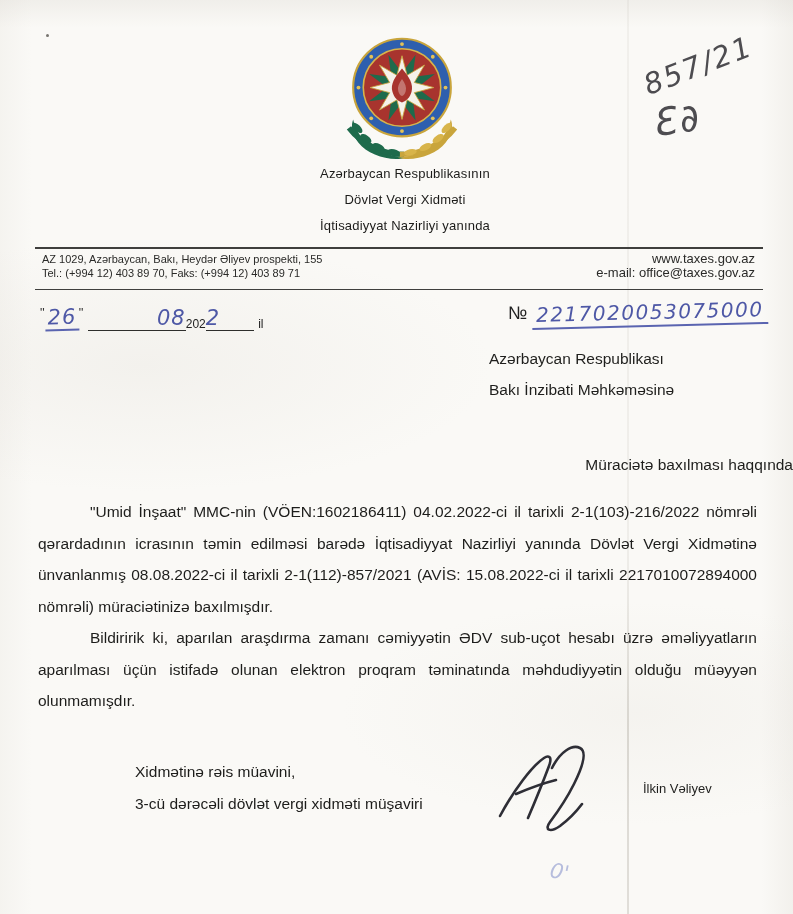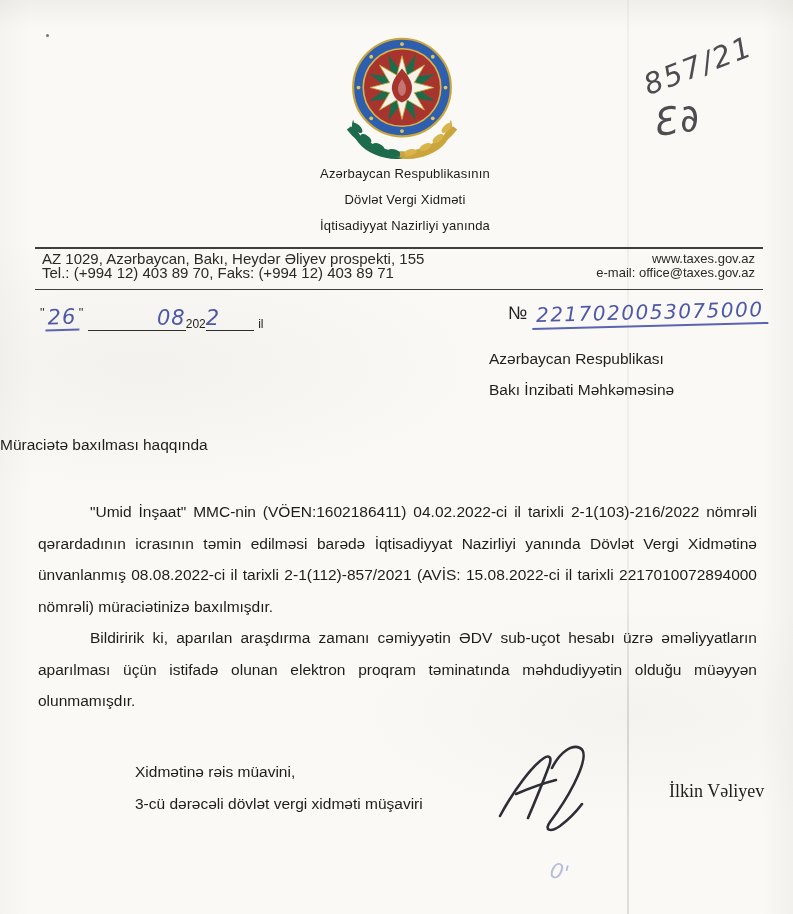--- a/index.html
+++ b/index.html
@@ -39,21 +39,21 @@
   .org{
     position:absolute;left:170px;top:161px;width:470px;text-align:center;
     font-weight:normal;font-size:13px;line-height:26px;color:#1c1c1a;
     letter-spacing:.2px;
   }
   
   .rule{position:absolute;left:35px;right:30px;height:0;border-top:2px solid #3f3f3d;}
   .rule.top{top:247px;}
   .rule.bottom{top:289px;border-top-width:1.5px;}
   .contact-left{
-    position:absolute;left:42px;top:252px;font-size:15px;line-height:14px;color:#2a2a28;
+    position:absolute;left:42px;top:252px;font-size:11px;line-height:14px;color:#2a2a28;
   }
   .contact-right{
     position:absolute;right:38px;top:252px;font-size:13px;line-height:14px;color:#2a2a28;text-align:right;
   }
   
   .ref-date{position:absolute;left:40px;top:305px;height:30px;font-size:16px;color:#222;}
   .ref-date .seg{display:inline-block;vertical-align:bottom;}
   .q{font-size:13px;vertical-align:top;color:#333;}
   .hand{
     font-family:"DejaVu Sans",sans-serif;font-style:italic;color:#4e58a6;
@@ -66,31 +66,31 @@
   .ref-no{position:absolute;left:508px;top:300px;font-size:18px;color:#222;}
   .no-value{
     display:inline-block;border-bottom:2px solid #5a64b0;min-width:222px;
     transform:rotate(-1.5deg);padding:0 4px 1px 4px;
     font-family:"DejaVu Sans",sans-serif;font-style:italic;color:#4e58a6;
     font-size:20px;letter-spacing:1.5px;
   }
   
   .addressee{position:absolute;left:489px;top:343px;font-size:15.5px;line-height:31px;color:#1f1f1d;}
   
-  .subject{position:absolute;left:0;top:436px;width:100%;text-align:left;font-size:15.5px;color:#1e1e1c;}
+  .subject{position:absolute;left:0;top:456px;width:100%;text-align:right;font-size:15.5px;color:#1e1e1c;}
   
   .body-text{
     position:absolute;left:38px;top:496px;width:719px;
     font-size:15.5px;line-height:31.5px;color:#1d1d1b;text-align:justify;
   }
   .body-text p{margin:0;text-indent:52px;}
   
   .signoff{position:absolute;left:135px;top:756px;font-size:15.5px;line-height:32px;color:#1d1d1b;}
   .signature-svg{position:absolute;left:492px;top:738px;width:125px;height:100px;}
-  .signer-name{position:absolute;left:669px;top:781px;font-size:18px;color:#1f1f1d;font-family:Liberation Serif, serif;}
+  .signer-name{position:absolute;left:643px;top:781px;font-size:13px;color:#1f1f1d;}
   
   .stray-mark{
     position:absolute;left:550px;top:860px;
     font-family:"DejaVu Sans",sans-serif;font-style:italic;
     font-size:21px;color:rgba(100,115,190,.45);transform:rotate(12deg);
   }
   .speck{position:absolute;width:3px;height:3px;border-radius:50%;background:#56534e;opacity:.8;}
 </style>
 </head>
 <body>

